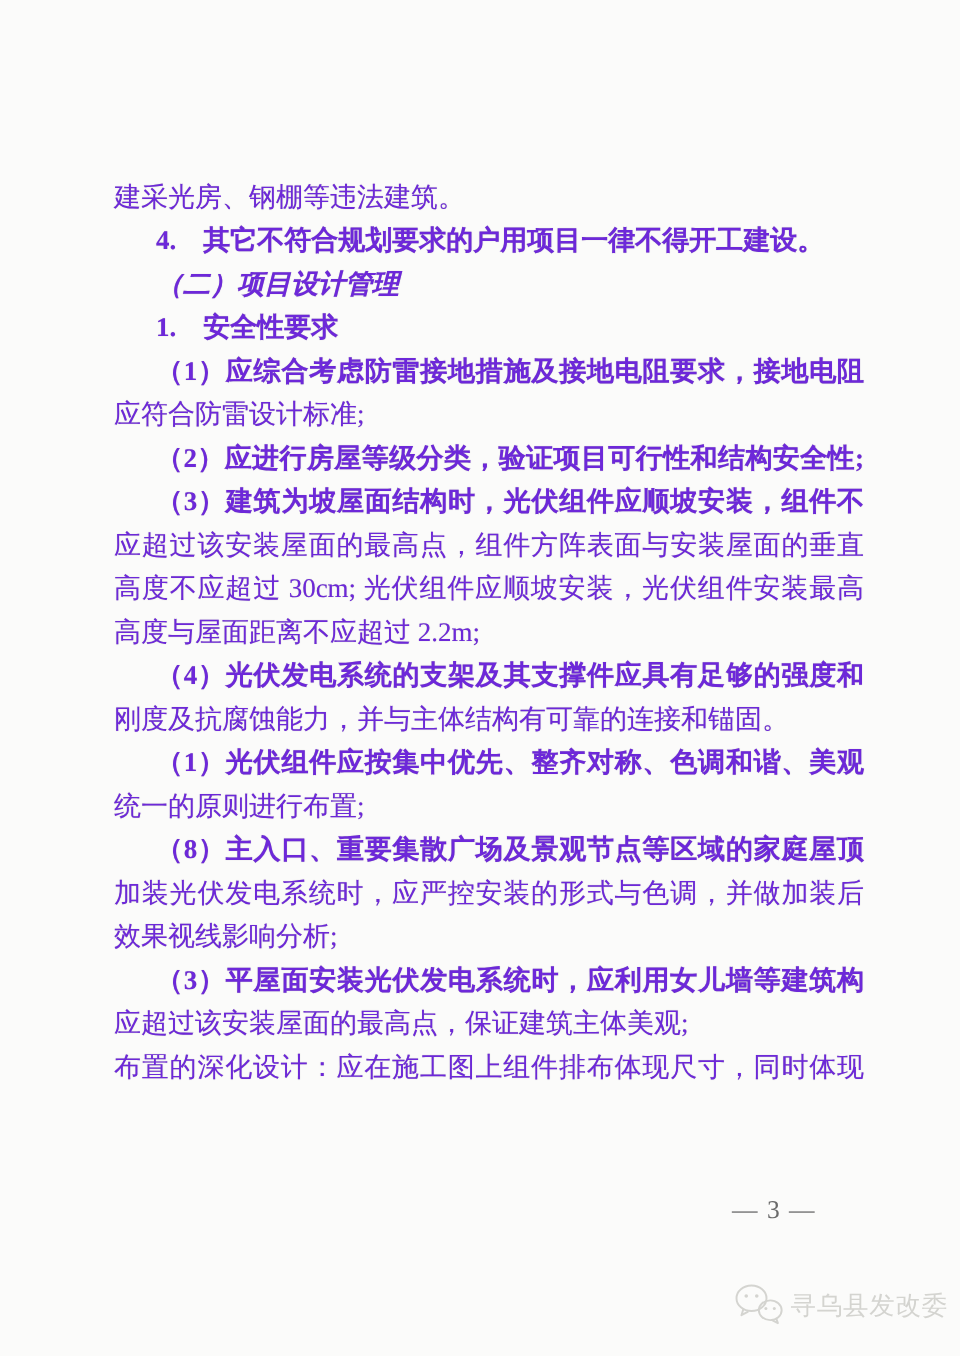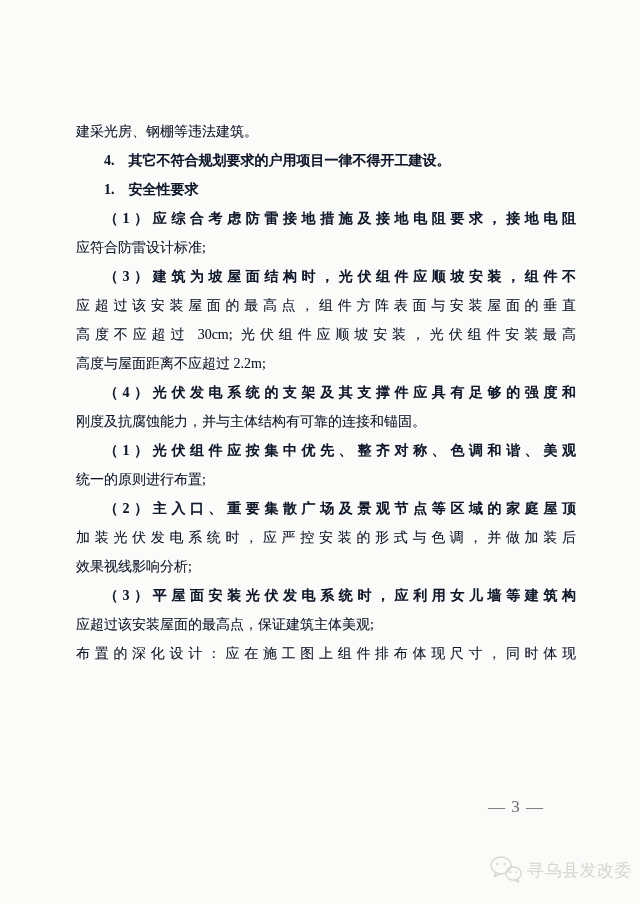--- a/index.html
+++ b/index.html
@@ -6,22 +6,22 @@
   .page{
     position:relative;
     width:640px;height:904px;
     background:#fbfbfa;
     overflow:hidden;
     font-family:"Liberation Serif","DejaVu Serif",serif;
   }
   .doc-body{
     position:absolute;
     left:76px;top:117px;width:500px;
-    color:#0f172a;
-    font-size:14px;
+    color:#6d28d9;
+    font-size:18px;
     text-shadow:0 0 .6px rgba(70,70,70,.38);
   }
   .line{
     height:29px;line-height:29px;
     white-space:nowrap;
     text-align:justify;
   }
   .line.stretch{ text-align-last:justify; }
   .line.indent{ text-indent:28px;font-weight:bold; }
   .line.heading{ font-style:italic; }
@@ -46,32 +46,34 @@
 </style>
 </head>
 <body>
 
 <div class="page">
 
   <div class="doc-body">
 
   <div class="line">建采光房、钢棚等违法建筑。</div>
       <div class="line indent">4.　其它不符合规划要求的户用项目一律不得开工建设。</div>
+      <div class="line indent heading">（二）项目设计管理</div>
       <div class="line indent">1.　安全性要求</div>
       <div class="line indent stretch">（1）应综合考虑防雷接地措施及接地电阻要求，接地电阻</div>
       <div class="line">应符合防雷设计标准;</div>
+      <div class="line indent stretch">（2）应进行房屋等级分类，验证项目可行性和结构安全性;</div>
       <div class="line indent stretch">（3）建筑为坡屋面结构时，光伏组件应顺坡安装，组件不</div>
       <div class="line stretch">应超过该安装屋面的最高点，组件方阵表面与安装屋面的垂直</div>
       <div class="line stretch">高度不应超过 30cm; 光伏组件应顺坡安装，光伏组件安装最高</div>
       <div class="line">高度与屋面距离不应超过 2.2m;</div>
       <div class="line indent stretch">（4）光伏发电系统的支架及其支撑件应具有足够的强度和</div>
       <div class="line">刚度及抗腐蚀能力，并与主体结构有可靠的连接和锚固。</div>
       <div class="line indent stretch">（1）光伏组件应按集中优先、整齐对称、色调和谐、美观</div>
       <div class="line">统一的原则进行布置;</div>
-      <div class="line indent stretch">（2）主入口、重要集散广场及景观节点等区域的家庭屋顶</div>
+      <div class="line indent stretch">（8）主入口、重要集散广场及景观节点等区域的家庭屋顶</div>
       <div class="line stretch">加装光伏发电系统时，应严控安装的形式与色调，并做加装后</div>
       <div class="line">效果视线影响分析;</div>
       <div class="line indent stretch">（3）平屋面安装光伏发电系统时，应利用女儿墙等建筑构</div>
       <div class="line">应超过该安装屋面的最高点，保证建筑主体美观;</div>
       <div class="line stretch">布置的深化设计：应在施工图上组件排布体现尺寸，同时体现</div>
     </div>
 
   <div class="page-num">— 3 —</div>
 
   <div class="watermark">

